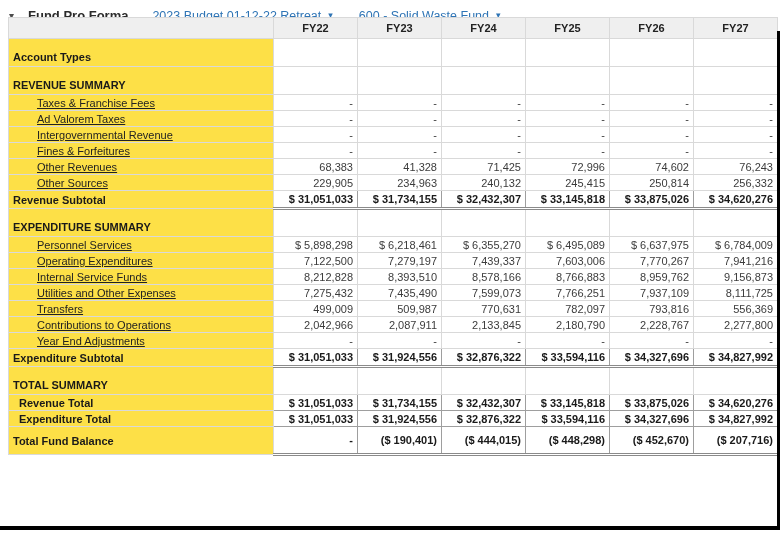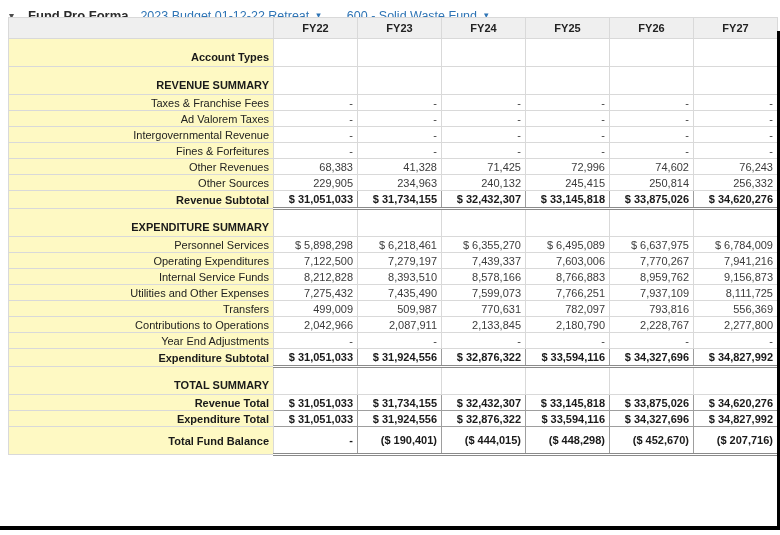--- a/index.html
+++ b/index.html
@@ -12,21 +12,21 @@
   
   .topbar {
     position:absolute; top:0; left:0; width:780px; height:31px;
     display:flex; align-items:center; padding-left:9px; box-sizing:border-box;
     background:#ffffff;
   }
   .collapse-caret {
     font-size:10px; color:#4d4d4d; margin-right:14px; cursor:pointer; line-height:1;
   }
   .page-title {
-    font-weight:bold; font-size:13px; color:#2b2b2b; margin-right:12px; white-space:nowrap;
+    font-weight:bold; font-size:13px; color:#2b2b2b; margin-right:24px; white-space:nowrap;
   }
   .dd {
     color:#2e74b5; font-size:12.5px; margin-right:26px; cursor:pointer;
     display:flex; align-items:center; white-space:nowrap;text-align:right;
   }
   .dd .dd-caret { font-size:9px; margin-left:7px; color:#2e74b5; line-height:1; }
   
   table.grid {
     position:absolute; top:17px; left:8px; width:769px;
     border-collapse:collapse; table-layout:fixed;
@@ -35,26 +35,26 @@
   }
   table.grid th, table.grid td {
     border:1px solid #d9d9d9;
     padding:0 4px; box-sizing:border-box;
     overflow:hidden; white-space:nowrap;
   }
   table.grid th {
     background:#efefef; font-weight:bold; text-align:center;
     height:21px; color:#222222; font-size:11px;
   }
-  td.label { background:#fef9c3; text-align:right; color:#222222; }
+  td.label { background:#fde047; text-align:left; color:#222222; }
   td.val   { background:#ffffff; text-align:right; color:#3b3b3b; }
   tr.section td    { height:28px; vertical-align:bottom; }
   tr.section td.label { font-weight:bold; padding-bottom:3px; color:#1a1a1a; }
   tr.detail td     { height:16px; }
-  tr.detail td.label { padding-left:28px; }
+  tr.detail td.label { padding-left:28px;text-decoration:underline; }
   tr.subtotal td   { height:18px; font-weight:bold; color:#1a1a1a; }
   tr.subtotal td.label { border-top:1px solid #9e9e9e; }
   tr.subtotal td.val {
     border:1px solid #9e9e9e; border-bottom:3px double #8a8a8a; color:#1a1a1a;
   }
   tr.total td      { height:16px; font-weight:bold; color:#1a1a1a; }
   tr.total td.label { padding-left:10px; }
   tr.total td.val  { border:1px solid #9e9e9e; color:#1a1a1a; }
   tr.grandtotal td { height:28px; font-weight:bold; color:#1a1a1a; }
   tr.grandtotal td.val {

